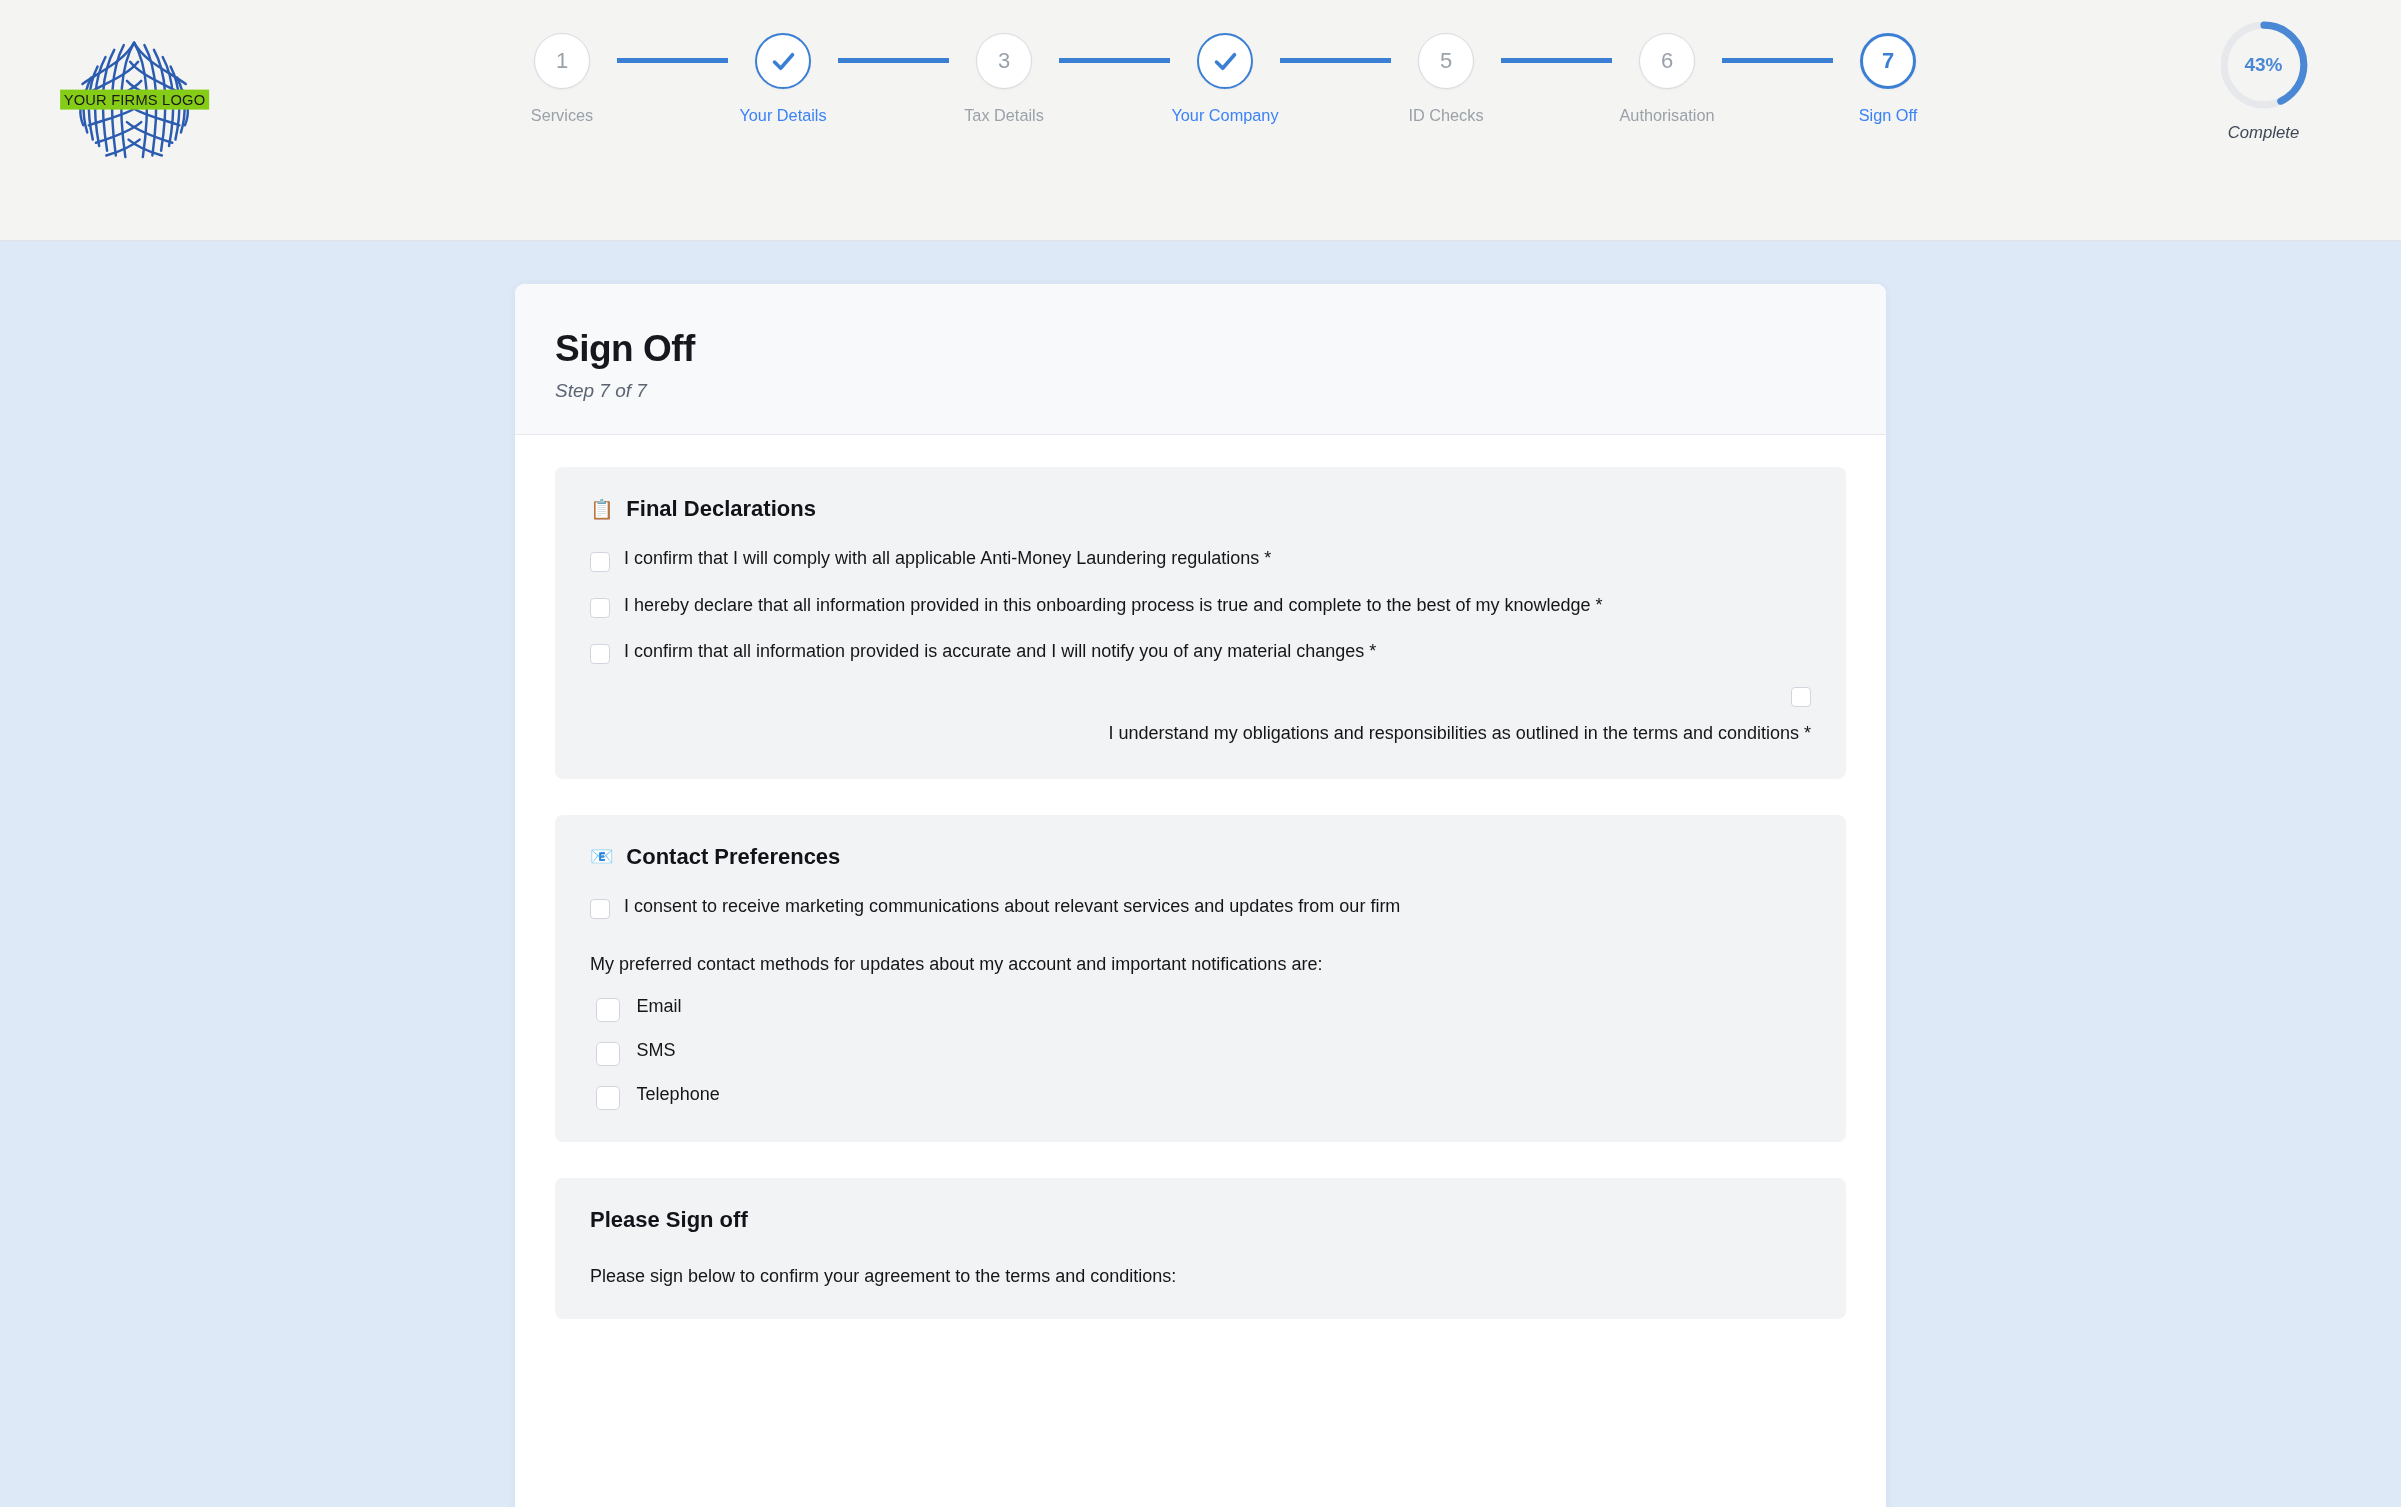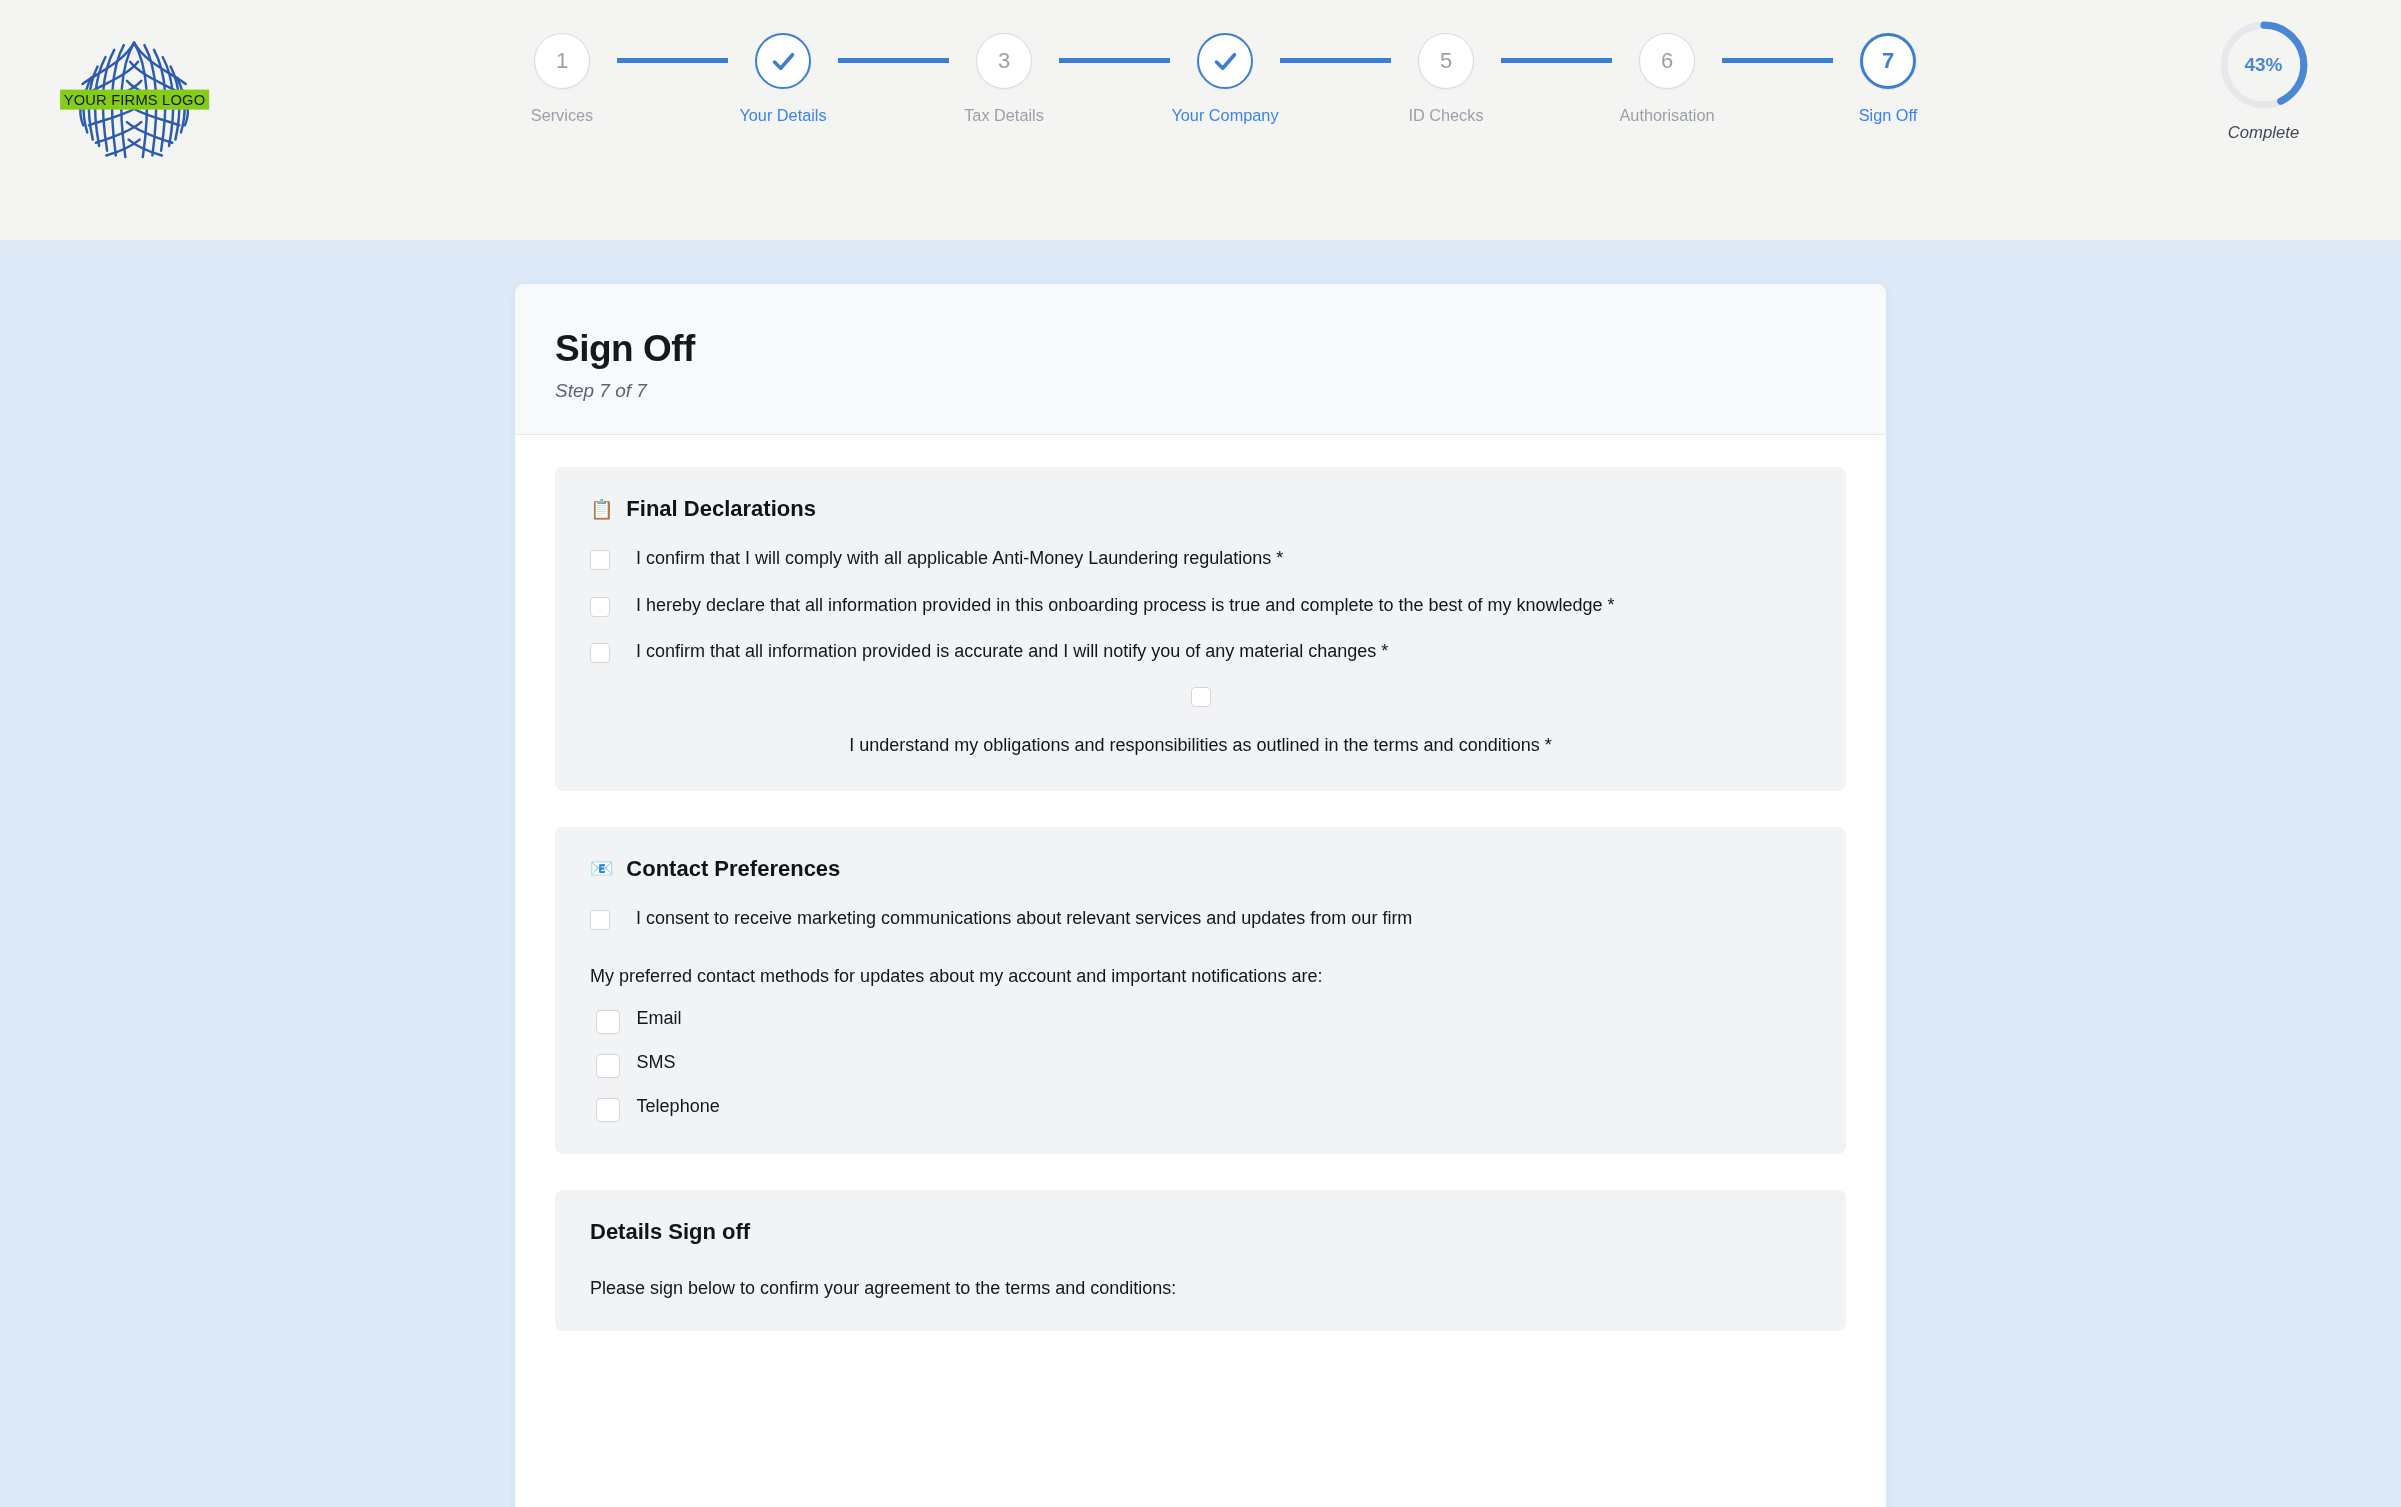--- a/index.html
+++ b/index.html
@@ -193,22 +193,22 @@
     gap: 12.7px;
     font-size: 22px;
     font-weight: 700;
     color: #111318;
     margin-bottom: 24px;
   }
   .panel-emoji { font-size: 19px; line-height: 1; }
 
   .check-row {
     display: flex;
-    align-items: center;
-    gap: 26px;
+    align-items: flex-end;
+    gap: 14px;
     margin-bottom: 20.6px;
   }
   .check-row:last-child { margin-bottom: 0; flex-direction: column; }
   .cbox {
     flex: 0 0 auto;
     width: 20px;
     height: 20px;
     border-radius: 4px;
     border: 1.2px solid #d2d5dd;
     background: #ffffff;
@@ -406,20 +406,20 @@
           <span class="cbox lg"></span>
           <span class="pref-label">SMS</span>
         </div>
         <div class="pref-row">
           <span class="cbox lg"></span>
           <span class="pref-label">Telephone</span>
         </div>
       </div>
 
       <div class="panel">
-        <div class="panel-title-plain">Details Sign off</div>
+        <div class="panel-title-plain">Please Sign off</div>
         <div class="sign-instruction">Please sign below to confirm your agreement to the terms and conditions:</div>
       </div>
 
     </div>
   </div>
 </div>
 
 
 </body></html>

